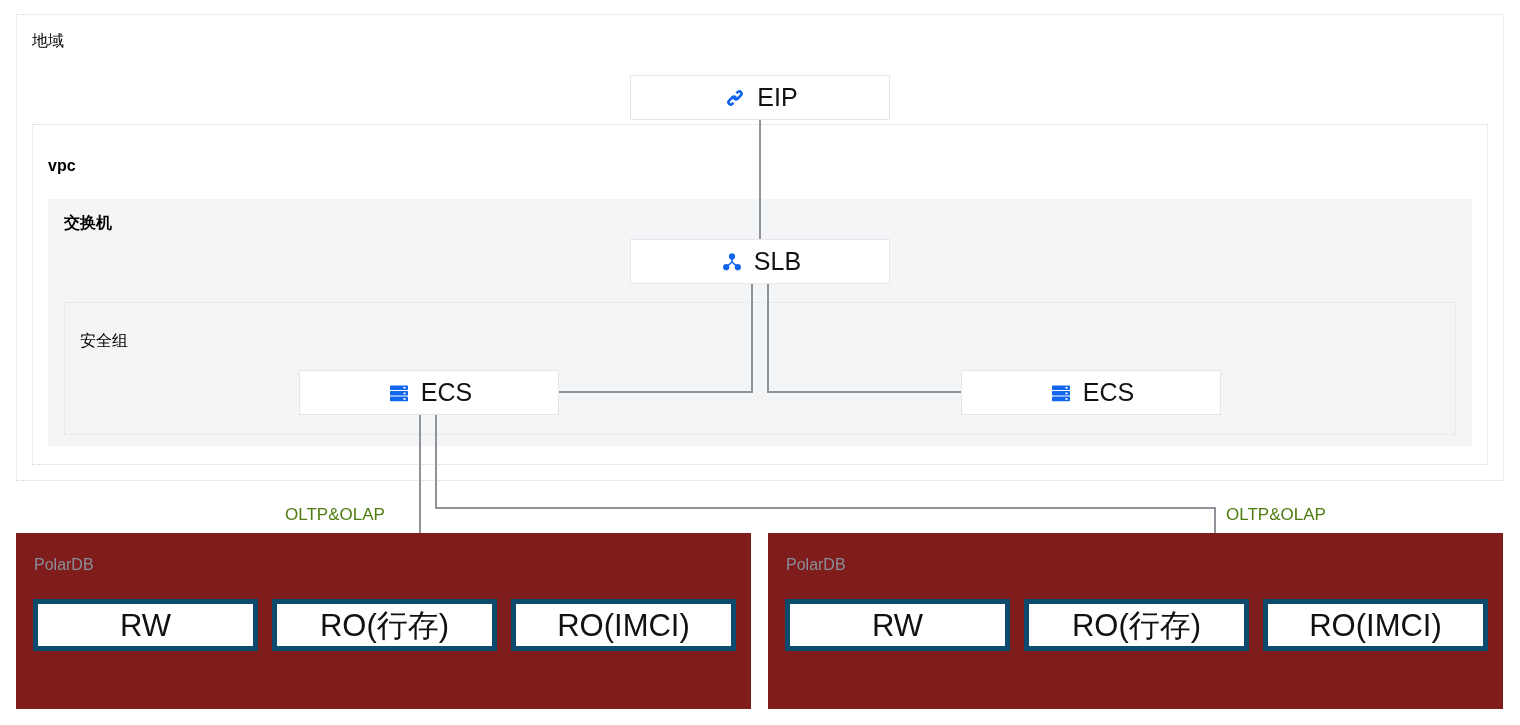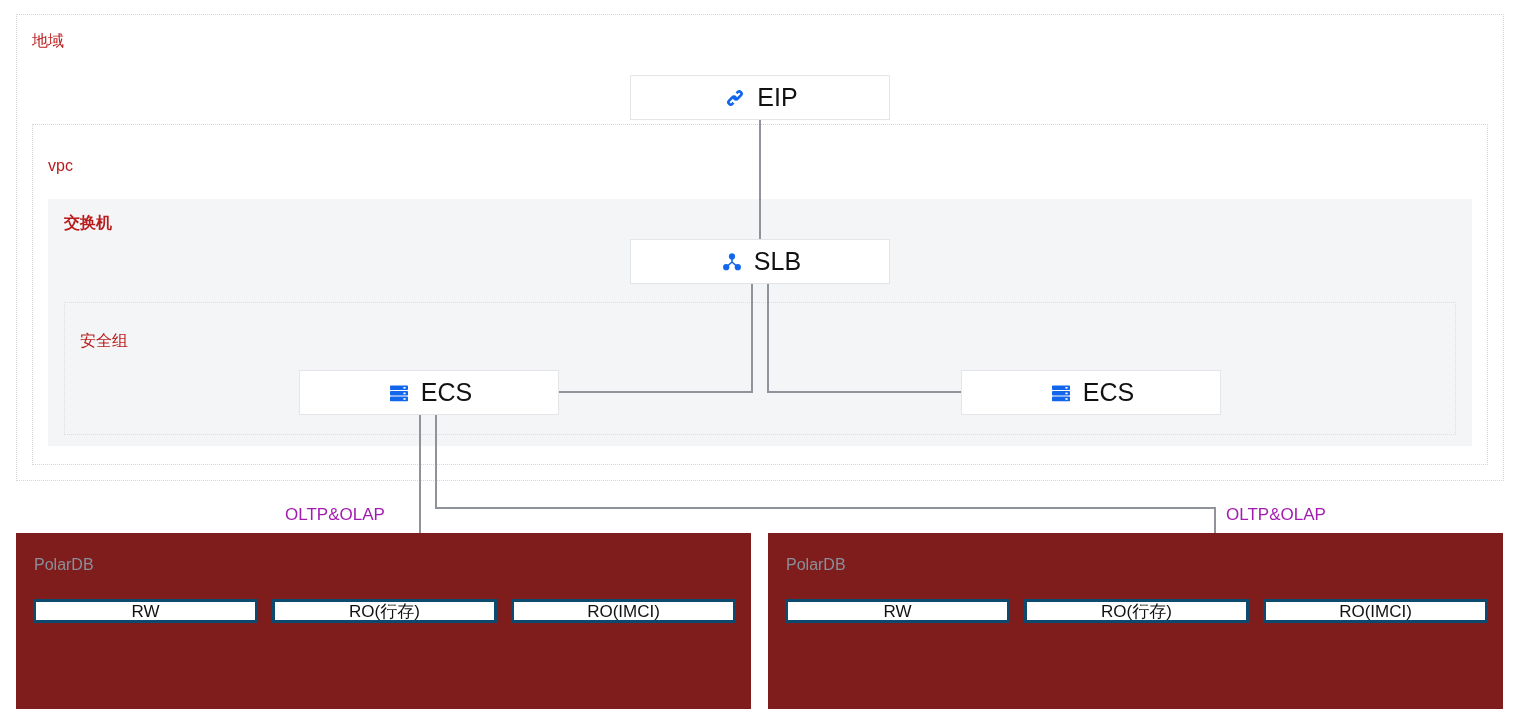--- a/index.html
+++ b/index.html
@@ -50,27 +50,27 @@
     position: absolute;
     left: 64px; top: 302px;
     width: 1392px; height: 133px;
     box-sizing: border-box;
     border: 1px dotted #dcdee1;
     background: #f4f5f7;
   }
 
   .group-label {
     position: absolute;
-    color: #b91c1c;
+    color: #000000;
     font-size: 16px;
     line-height: 20px;
     white-space: nowrap;
   }
   .lbl-region { left: 32px; top: 31px; }
-  .lbl-vpc    { left: 48px; top: 156px; }
+  .lbl-vpc    { left: 48px; top: 156px; font-weight: bold; }
   .lbl-switch { left: 64px; top: 213px; font-weight: bold; }
   .lbl-sg     { left: 80px; top: 331px; }
 
   
   .node {
     position: absolute;
     box-sizing: border-box;
     background: #ffffff;
     border: 1px solid #e3e5e8;
     display: flex;
@@ -112,36 +112,36 @@
   }
   .db-row {
     position: absolute;
     left: 17px; top: 66px;
     display: flex;
     gap: 14px;
   }
   .db-node {
     box-sizing: border-box;
     width: 225px;
-    height: 24px;
-    background: #ffffff;
-    border: 3px solid #0c4a6e;
+    height: 52px;
+    background: #ffffff;
+    border: 5px solid #0c4a6e;
     display: flex;
     align-items: center;
     justify-content: center;
     color: #111111;
-    font-size: 17px;
+    font-size: 31px;
     line-height: 1;
     white-space: nowrap;
   }
 
   
   .conn-label {
     position: absolute;
-    color: #a21caf;
+    color: #4d7c0f;
     font-size: 17px;
     line-height: 20px;
     white-space: nowrap;
   }
   .lbl-oltp-left  { left: 285px; top: 505px; }
   .lbl-oltp-right { left: 1226px; top: 505px; }
 
   svg.lines {
     position: absolute;
     left: 0; top: 0;

